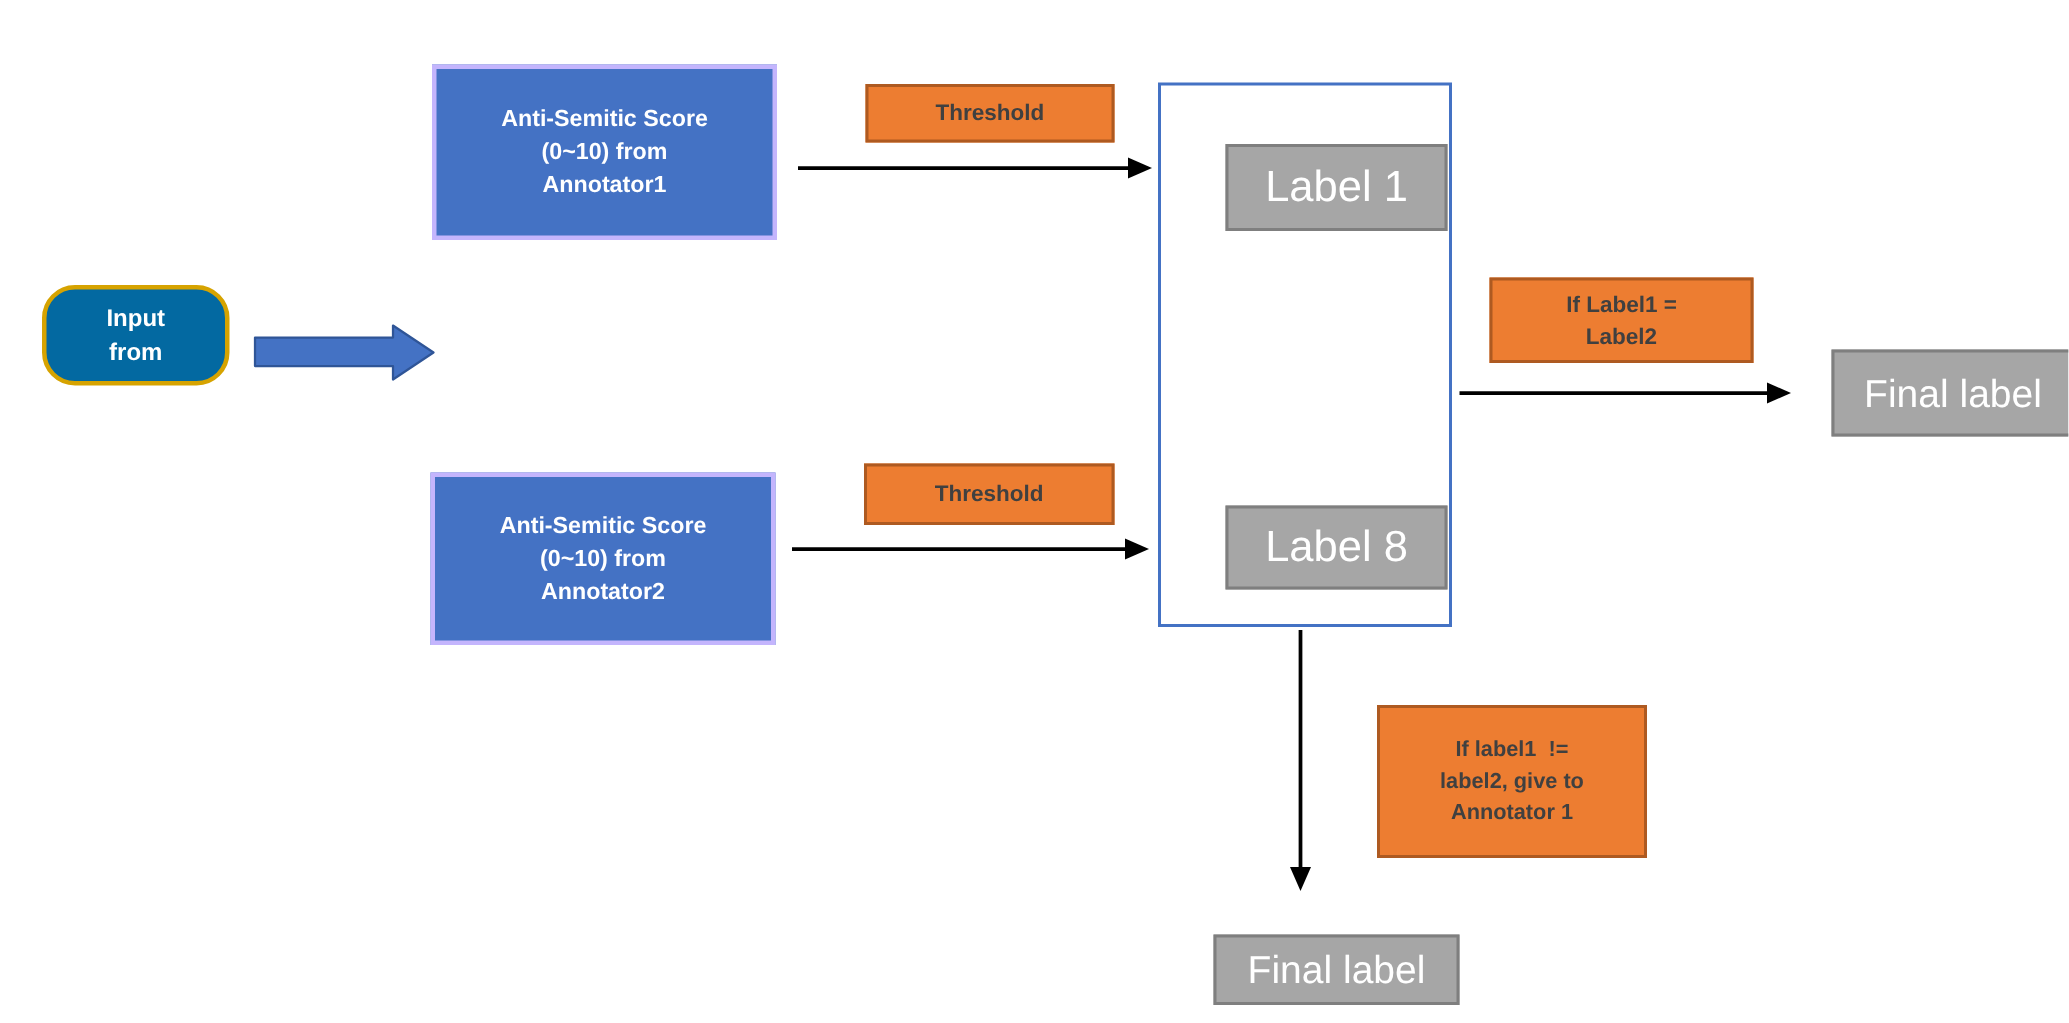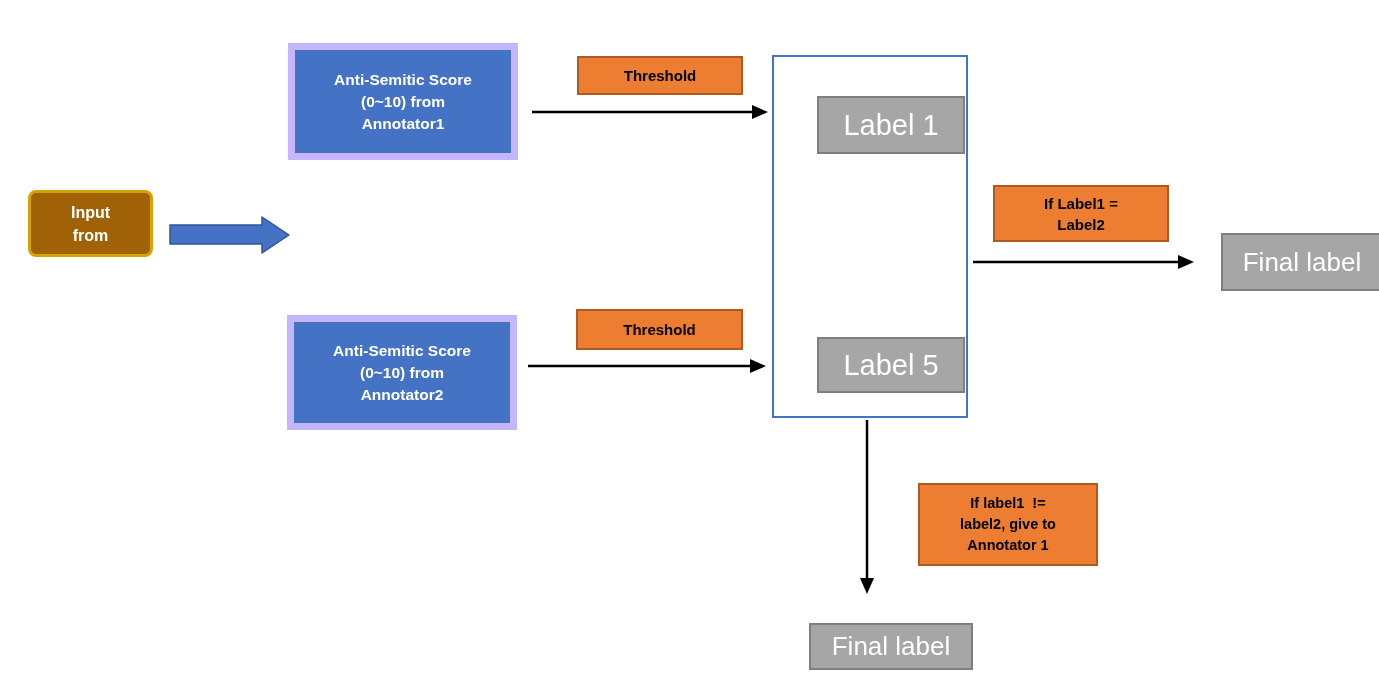--- a/index.html
+++ b/index.html
@@ -22,38 +22,38 @@
     display: flex;
     flex-direction: column;
     align-items: center;
     justify-content: center;
     text-align: center;
     box-sizing: border-box;
   }
   .ln { white-space: pre; display: block; }
   .blue-box {
     background: #4472C4;
-    border: 7px solid #c4b5fd;
+    border: 3px solid #c4b5fd;
     color: #ffffff;
     font-weight: 700;
     font-size: 15.5px;
     line-height: 22px;
   }
   .orange-box {
     background: #ED7D31;
     border: 2px solid #AE5A21;
-    color: #000000;
+    color: #404040;
     font-weight: 700;
     font-size: 15px;
     line-height: 21px;
   }
   .gold-box {
-    background: #a16207;
+    background: #0369a1;
     border: 3px solid #D6A300;
-    border-radius: 8px;
+    border-radius: 22px;
     color: #ffffff;
     font-weight: 700;
     font-size: 16px;
     line-height: 23px;
   }
   .gray-box {
     background: #A6A6A6;
     border: 2px solid #7F7F7F;
     color: #ffffff;
     font-weight: 400;
@@ -69,21 +69,21 @@
   #input-post    { left: 28px;   top: 190px; width: 125px; height: 67px; }
   #score1        { left: 288px;  top: 43px;  width: 230px; height: 117px; }
   #score2        { left: 287px;  top: 315px; width: 230px; height: 115px; }
   #threshold1    { left: 577px;  top: 56px;  width: 166px; height: 39px; }
   #threshold2    { left: 576px;  top: 309px; width: 167px; height: 41px; }
   #label-container { left: 772px; top: 55px; width: 196px; height: 363px; }
   #label1        { left: 797px;  top: 96px;  width: 148px; height: 58px; font-size: 29px; }
   #label2        { left: 797px;  top: 337px; width: 148px; height: 56px; font-size: 29px; }
   #cond-equal    { left: 993px;  top: 185px; width: 176px; height: 57px; font-size: 15px; line-height: 21px; }
   #final-right   { left: 1201px; top: 233px; width: 162px; height: 58px; font-size: 26px; }
-  #cond-notequal { left: 918px;  top: 483px; width: 180px; height: 83px; font-size: 14.5px; line-height: 21px; }
+  #cond-notequal { left: 918px;  top: 470px; width: 180px; height: 102px; font-size: 14.5px; line-height: 21px; }
   #final-bottom  { left: 789px;  top: 623px; width: 164px; height: 47px; font-size: 26px; }
 </style>
 </head>
 <body>
 
 <div class="canvas">
 
   <svg class="arrow-layer" viewBox="0 0 1379 682">
     <g>
       <polygon points="170,225 262,225 262,217 289,235 262,253 262,244 170,244" fill="#4472C4" stroke="#2F5597" stroke-width="1.5" stroke-linejoin="round"></polygon>
@@ -128,21 +128,21 @@
   </div>
   <div id="threshold2" class="node orange-box">
     <span class="ln">Threshold</span>
   </div>
 
   <div id="label-container" class="container-box"></div>
   <div id="label1" class="node gray-box">
     <span class="ln">Label 1</span>
   </div>
   <div id="label2" class="node gray-box">
-    <span class="ln">Label 5</span>
+    <span class="ln">Label 8</span>
   </div>
 
   <div id="cond-equal" class="node orange-box">
     <span class="ln">If Label1 =</span>
     <span class="ln">Label2</span>
   </div>
 
   <div id="final-right" class="node gray-box">
     <span class="ln">Final label</span>
   </div>

